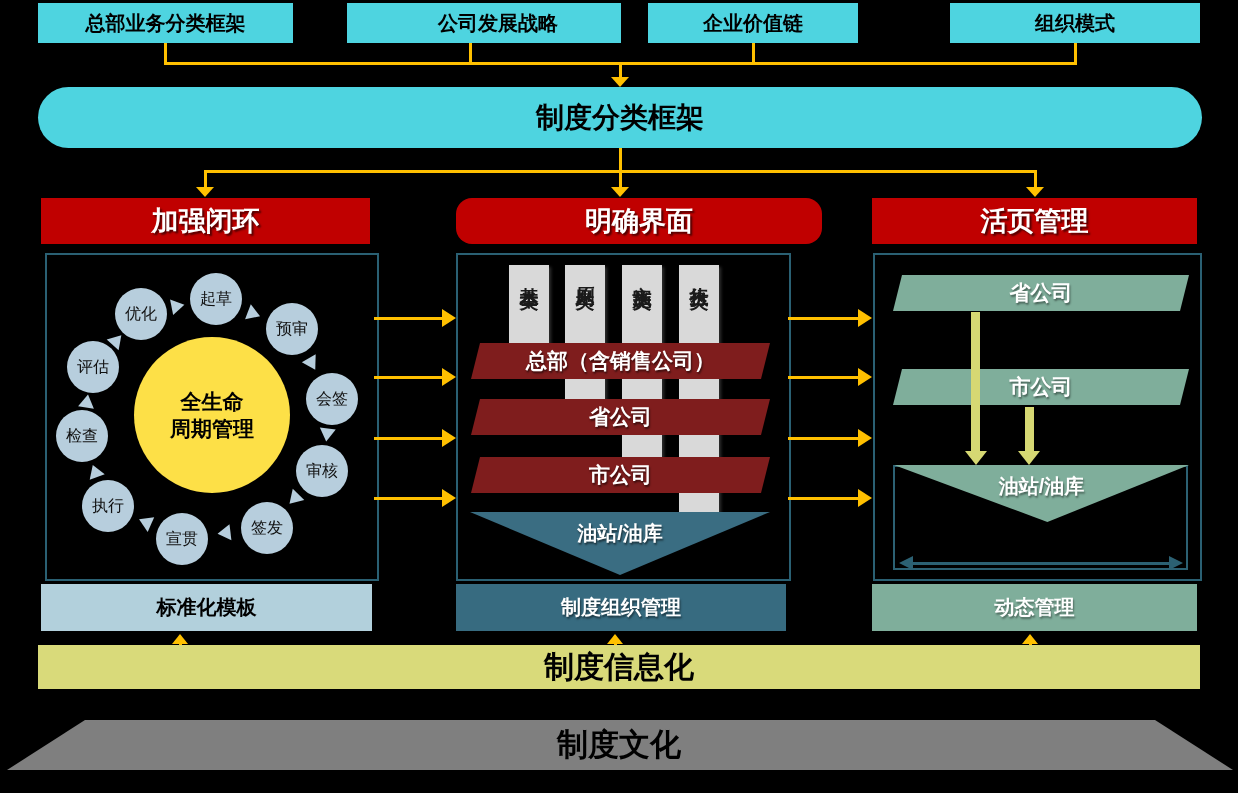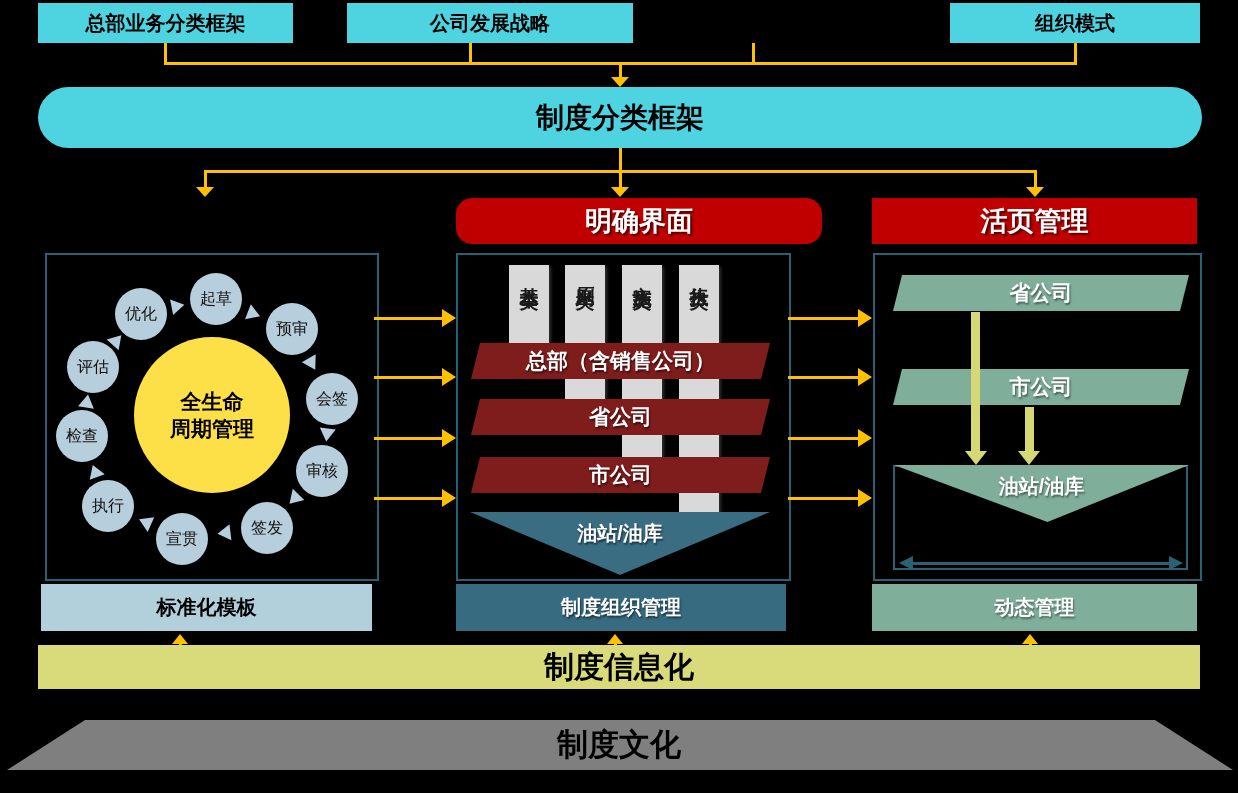--- a/index.html
+++ b/index.html
@@ -56,21 +56,22 @@
   .itbar{background:#d9da7a;color:#000;font-weight:bold;font-size:30px;display:flex;align-items:center;justify-content:center;}
   .culture{background:#7f7f7f;color:#000;font-weight:bold;font-size:31px;display:flex;align-items:center;justify-content:center;
            clip-path:polygon(85px 0,1155px 0,1233px 100%,7px 100%);}
 </style>
 </head>
 <body>
 
 <div id="stage">
 
   <div class="abs inbox" style="left:38px;top:3px;width:255px;">总部业务分类框架</div>
-  <div class="abs inbox" style="left:347px;top:3px;width:286px;">公司发展战略</div>
+  <div class="abs inbox" style="left:347px;top:3px;width:246px;padding-left:28px;">公司发展战略</div>
+  <div class="abs inbox" style="left:648px;top:3px;width:210px;">企业价值链</div>
   <div class="abs inbox" style="left:950px;top:3px;width:250px;">组织模式</div>
 
   <div class="abs oline" style="left:164px;top:43px;width:3px;height:22px;"></div>
   <div class="abs oline" style="left:469px;top:43px;width:3px;height:22px;"></div>
   <div class="abs oline" style="left:752px;top:43px;width:3px;height:22px;"></div>
   <div class="abs oline" style="left:1074px;top:43px;width:3px;height:22px;"></div>
   <div class="abs oline" style="left:164px;top:62px;width:913px;height:3px;"></div>
   <div class="abs oline" style="left:619px;top:62px;width:3px;height:16px;"></div>
   <div class="abs oarrow-down" style="left:611px;top:77px;"></div>
 
@@ -78,20 +79,21 @@
 
   <div class="abs oline" style="left:619px;top:148px;width:3px;height:24px;"></div>
   <div class="abs oline" style="left:204px;top:170px;width:833px;height:3px;"></div>
   <div class="abs oline" style="left:204px;top:170px;width:3px;height:18px;"></div>
   <div class="abs oline" style="left:619px;top:170px;width:3px;height:18px;"></div>
   <div class="abs oline" style="left:1034px;top:170px;width:3px;height:18px;"></div>
   <div class="abs oarrow-down" style="left:196px;top:187px;"></div>
   <div class="abs oarrow-down" style="left:611px;top:187px;"></div>
   <div class="abs oarrow-down" style="left:1026px;top:187px;"></div>
 
+  <div class="abs redhdr" style="left:41px;top:198px;width:329px;">加强闭环</div>
   <div class="abs redhdr" style="left:456px;top:198px;width:366px;border-radius:16px;">明确界面</div>
   <div class="abs redhdr" style="left:872px;top:198px;width:325px;">活页管理</div>
 
   <div class="abs panel" style="left:45px;top:253px;width:330px;height:324px;">
     <div class="abs cyc-center" style="left:87px;top:82px;">
       <span>全生命</span>
       <span>周期管理</span>
     </div>
     <div class="abs cyc-circle" style="left:143px;top:18px;">起草</div>
     <div class="abs cyc-circle" style="left:219px;top:48px;">预审</div>

